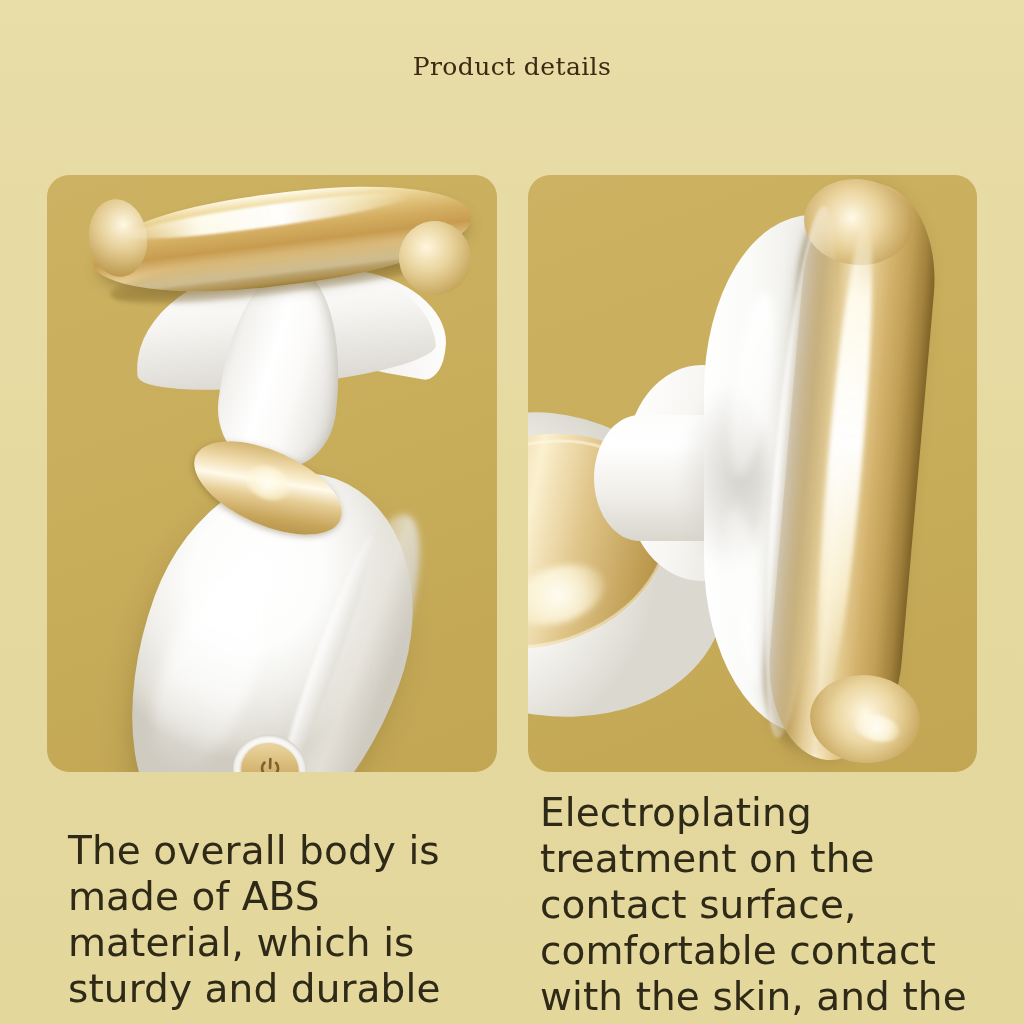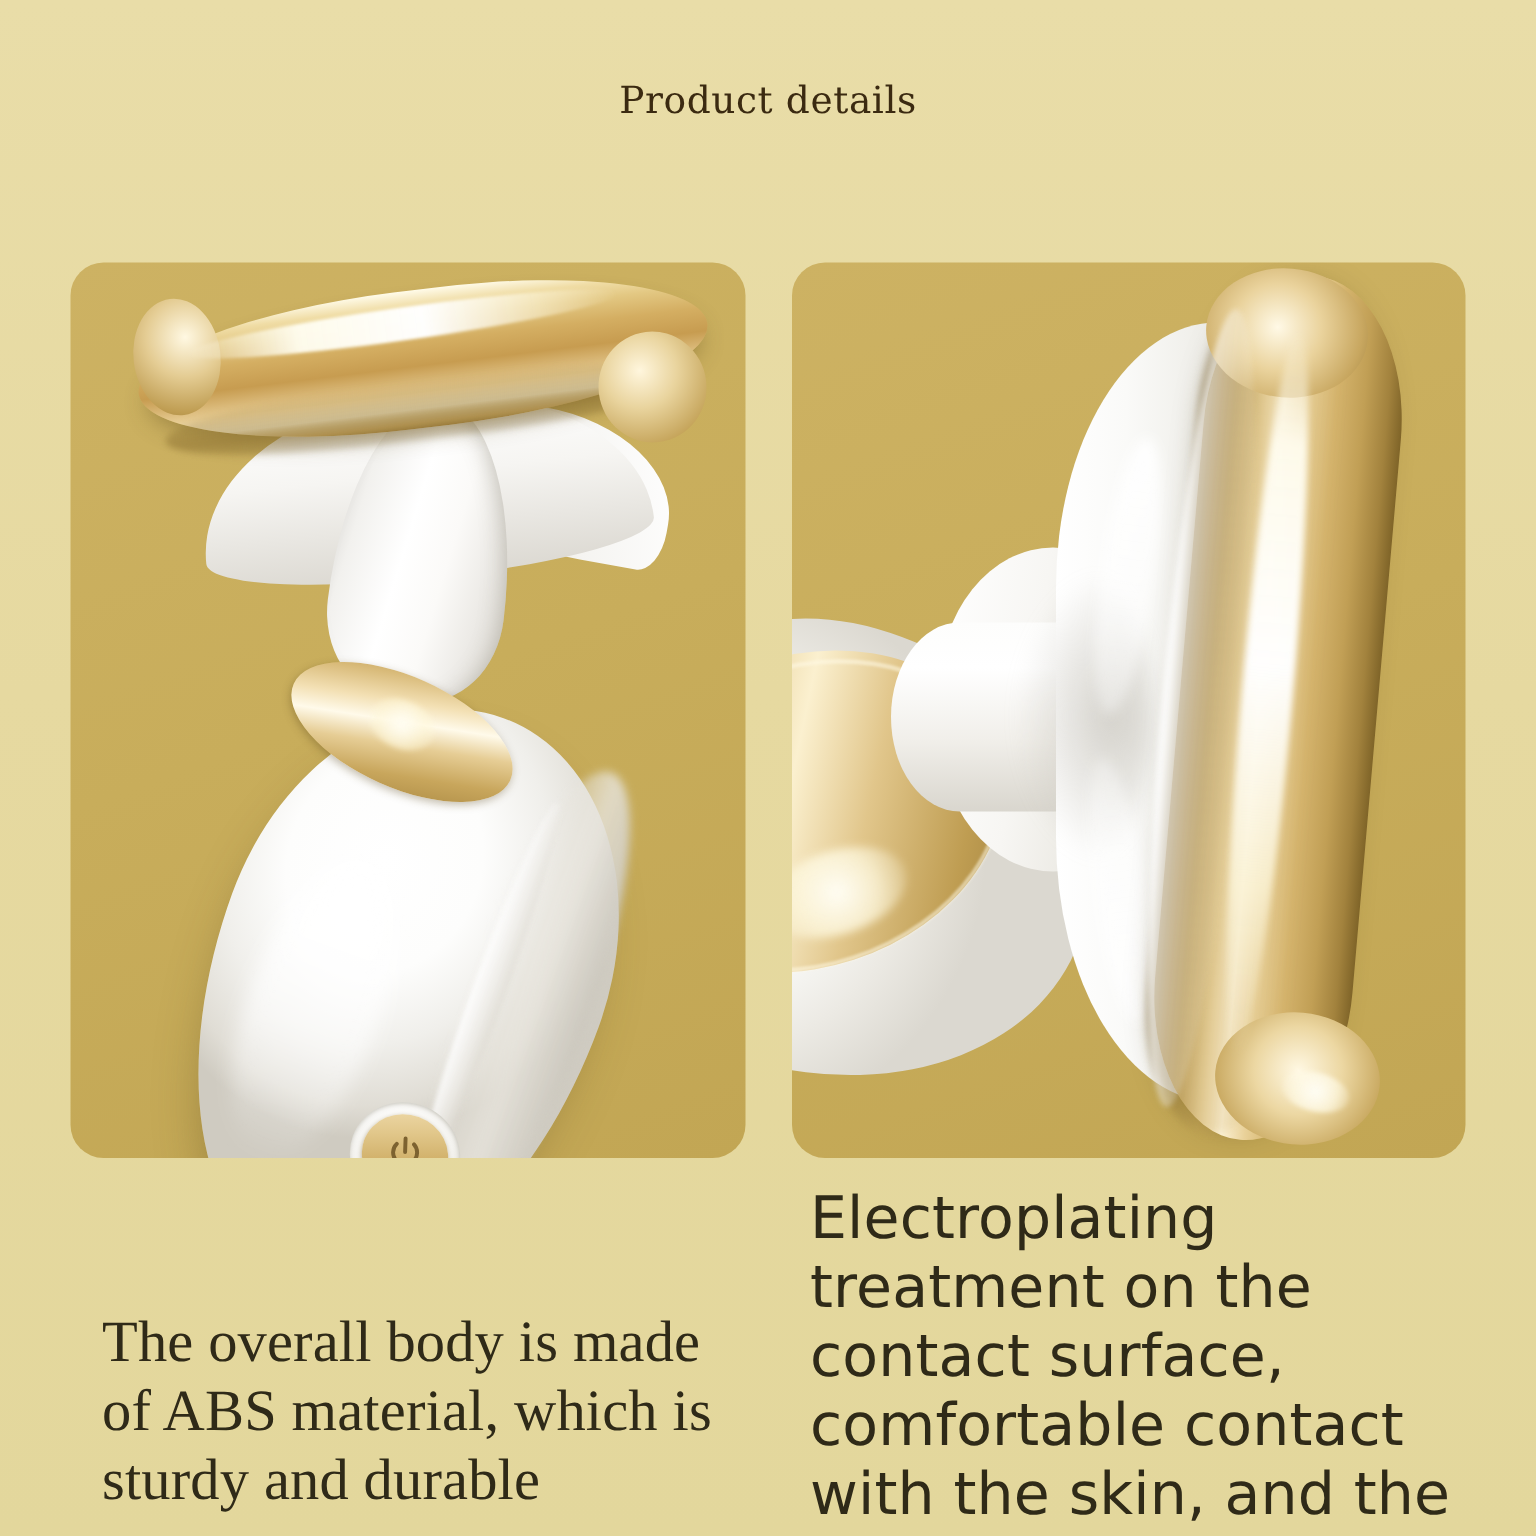--- a/index.html
+++ b/index.html
@@ -310,21 +310,21 @@
   }
 
   
   .cap{
     position:absolute;
     color:#2f2a18;
     font-size:39px;
     line-height:46px;
     letter-spacing:.1px;
   }
-  .cap-left{left:68px;top:872px;width:440px;font-family:Liberation Serif, serif;}
+  .cap-left{left:68px;top:828px;width:440px;}
   .cap-right{left:540px;top:790px;width:470px;}
 </style>
 </head>
 <body>
 
 <div class="page">
 
   <div class="title">Product details</div>
 
   <div class="panel panel-left">

